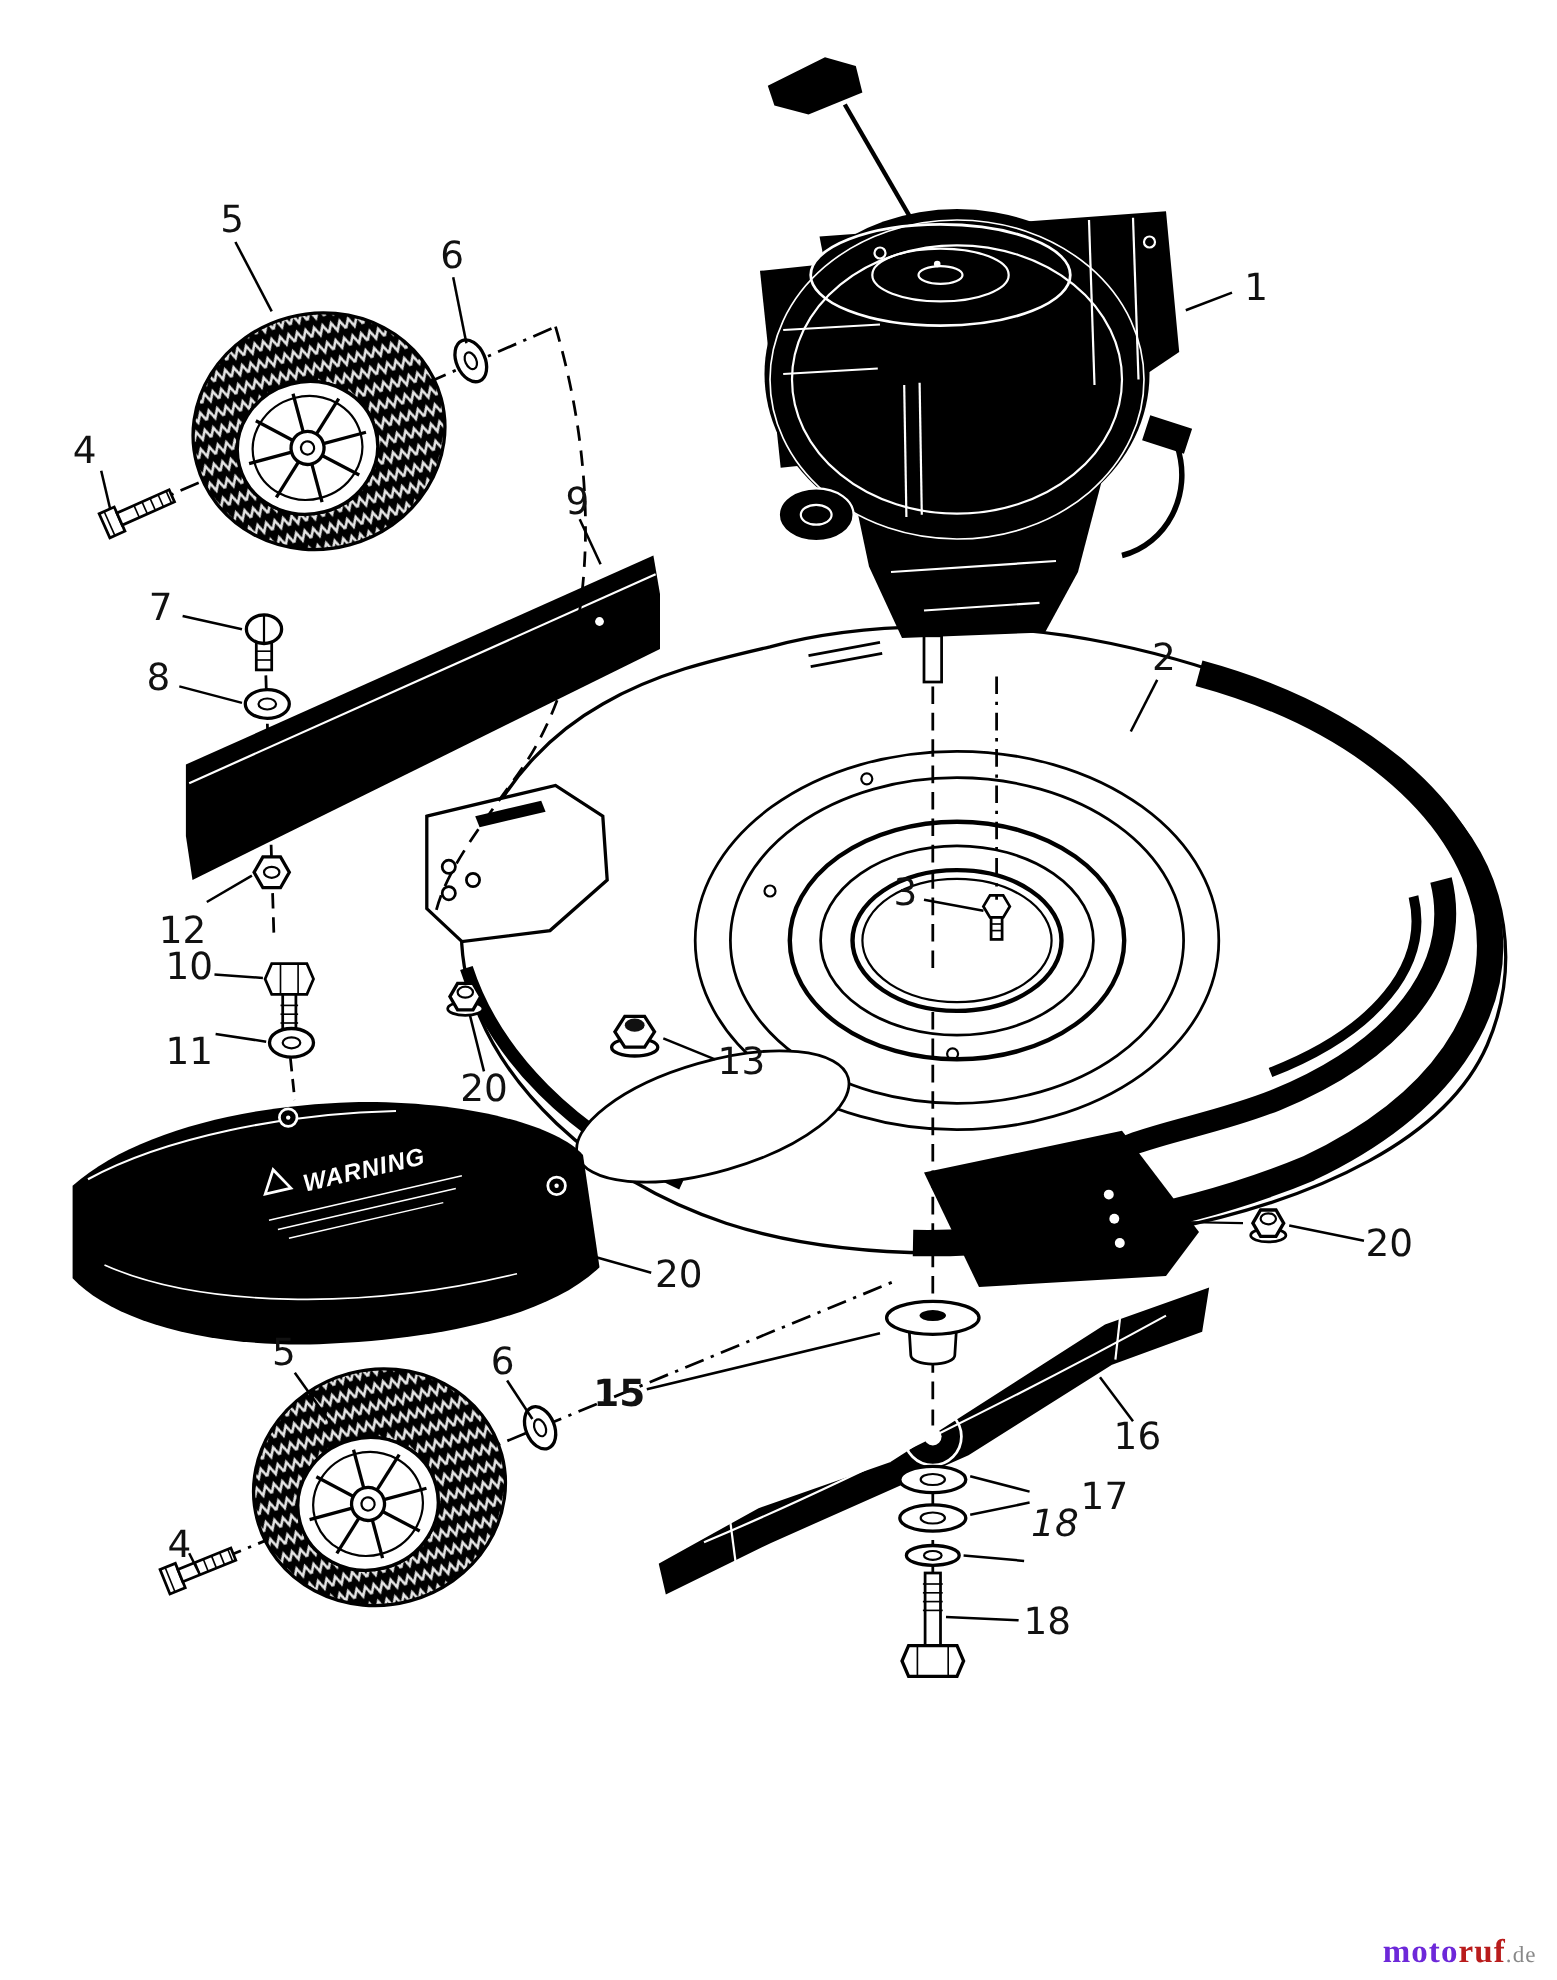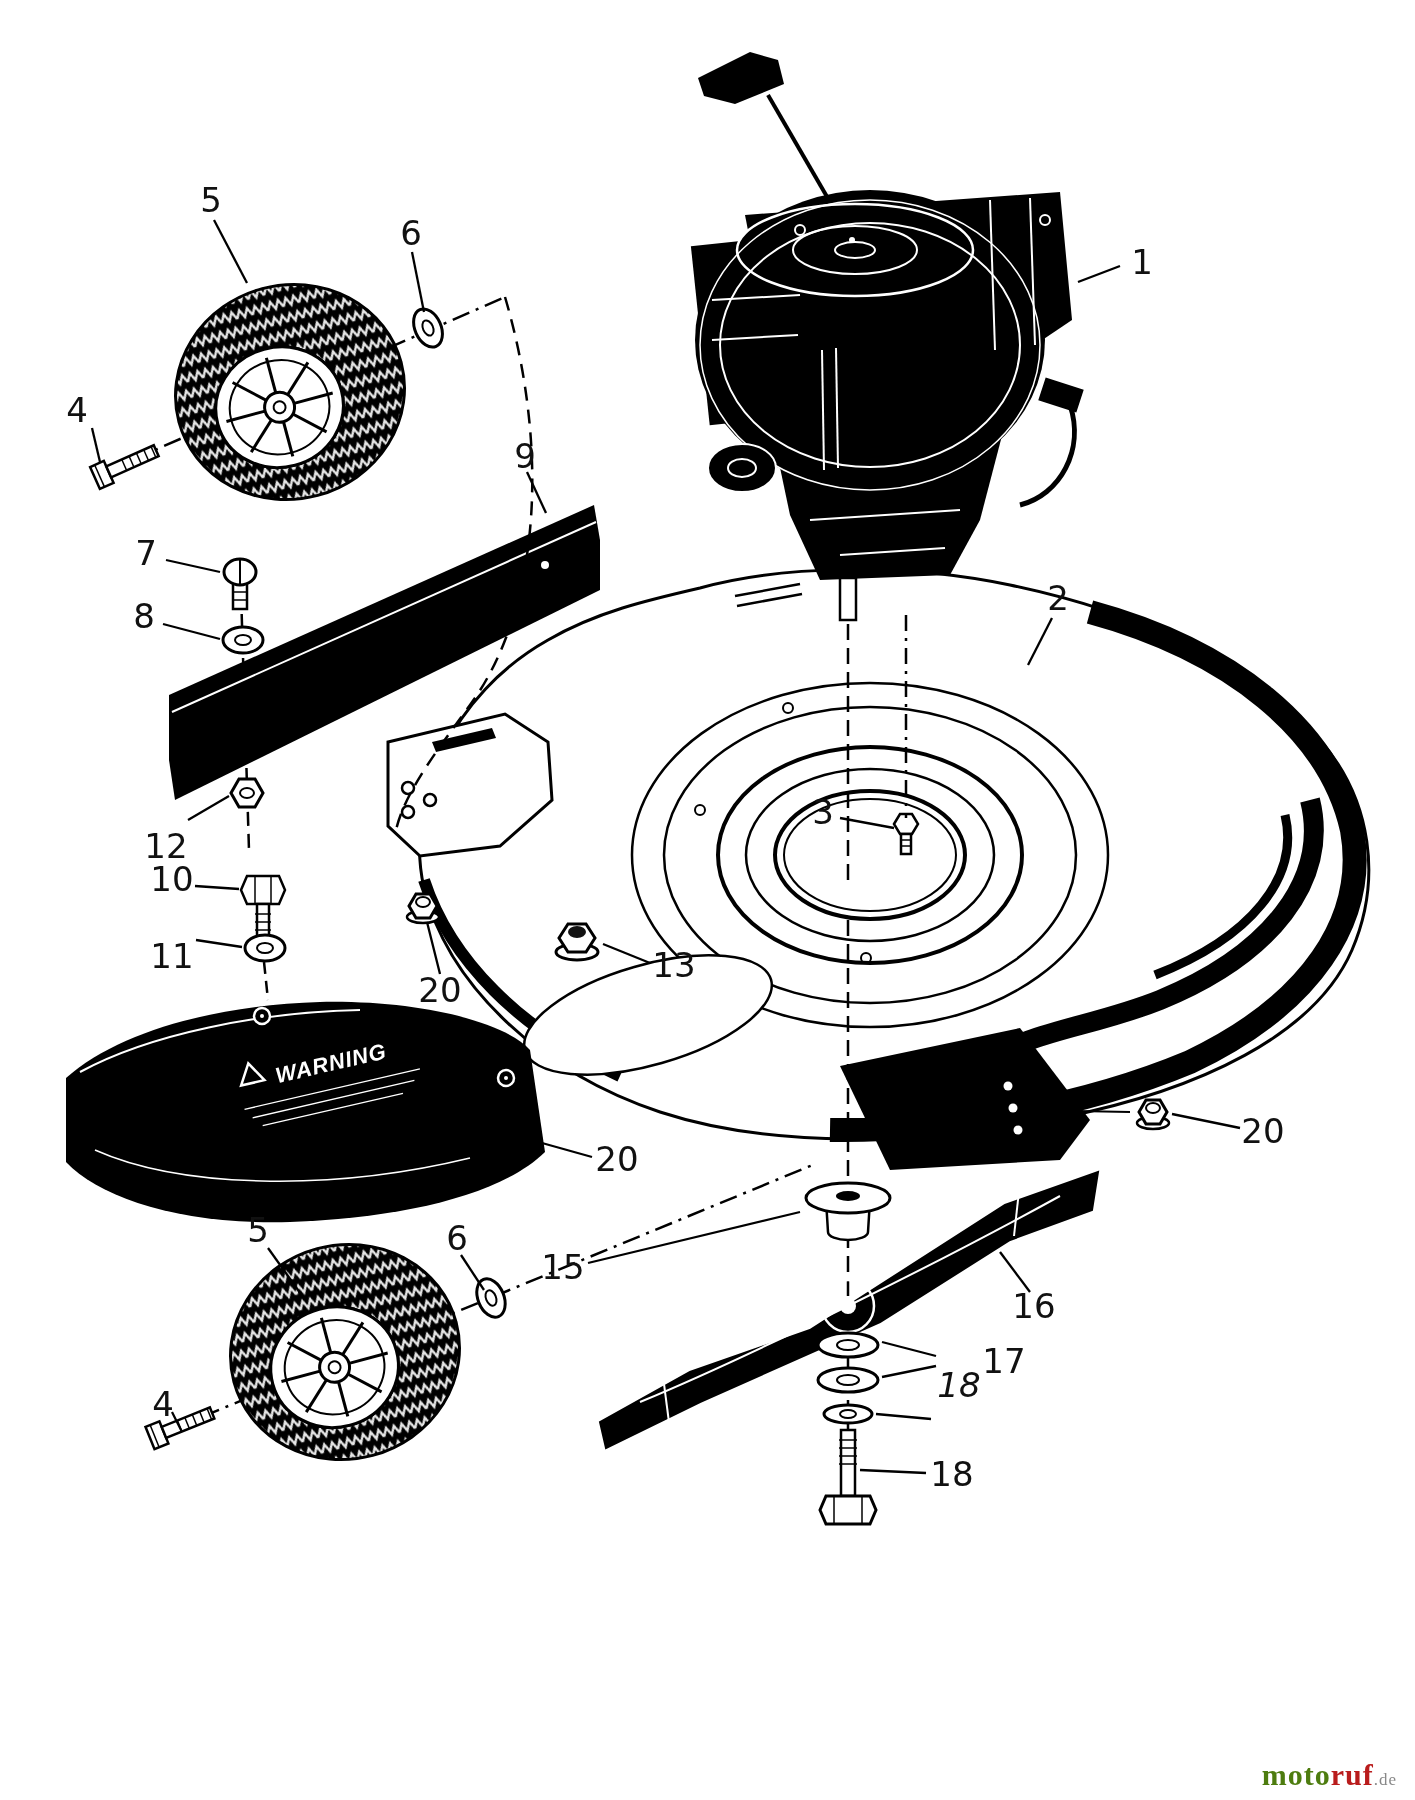--- a/index.html
+++ b/index.html
@@ -4,21 +4,21 @@
 <style>
   html,body{margin:0;padding:0;background:#fff;}
   #stage{position:relative;width:1415px;height:1800px;background:#ffffff;overflow:hidden;
          font-family:"DejaVu Sans",sans-serif;}
   #art{position:absolute;left:0;top:0;}
   #callout-layer{position:absolute;left:0;top:0;width:100%;height:100%;pointer-events:none;}
   .callout{position:absolute;transform:translate(-50%,-50%);font-size:34px;color:#111;
            font-family:"DejaVu Sans",sans-serif;}
   .logo{position:absolute;right:18px;bottom:8px;font-family:"Liberation Serif",serif;
         font-weight:bold;font-size:30px;letter-spacing:1px;}
-  .logo .logo-suffix{font-size:17px;font-weight:normal;}
+  .logo .logo-suffix{font-size:21px;font-weight:normal;}
 </style>
 </head>
 <body>
 
 <div id="stage">
 
 <svg id="art" width="1415" height="1800" viewBox="0 0 1415 1800" xmlns="http://www.w3.org/2000/svg">
 
   <defs>
     <pattern id="tread" width="16" height="16" patternUnits="userSpaceOnUse">
@@ -318,26 +318,26 @@
       <div class="callout" style="left: 411px; top: 233px;">6</div>
       <div class="callout" style="left: 457px; top: 1238px;">6</div>
       <div class="callout" style="left: 146px; top: 553px;">7</div>
       <div class="callout" style="left: 144px; top: 616px;">8</div>
       <div class="callout" style="left: 525px; top: 456px;">9</div>
       <div class="callout" style="left: 172px; top: 879px;">10</div>
       <div class="callout" style="left: 172px; top: 936px; margin-top: 20px;">11</div>
       <div class="callout" style="left: 166px; top: 826px; margin-top: 20px;">12</div>
       <div class="callout" style="left: 674px; top: 965px; text-align: center;">13</div>
       <div class="callout" style="left: 617px; top: 1159px;">20</div>
-      <div class="callout" style="left: 563px; top: 1267px;">15</div>
+      <div class="callout" style="left: 563px; top: 1267px; font-weight: bold;">15</div>
       <div class="callout" style="left: 1034px; top: 1306px;">16</div>
       <div class="callout" style="left: 1004px; top: 1361px;">17</div>
       <div class="callout" style="left: 959px; top: 1385px; font-style: italic;">18</div>
       <div class="callout" style="left: 952px; top: 1474px;">18</div>
       <div class="callout" style="left: 440px; top: 990px;">20</div>
       <div class="callout" style="left: 1263px; top: 1131px;">20</div>
     </div>
 
 <div class="logo">
-  <span style="color: #4d7c0f;">moto</span><span style="color: #b91c1c; font-family: Liberation Serif, serif;">ruf</span><span class="logo-suffix" style="color: rgb(136, 136, 136);">.de</span>
+  <span style="color: #6d28d9;">moto</span><span style="color: #b91c1c; font-family: Liberation Serif, serif;">ruf</span><span class="logo-suffix" style="color: rgb(136, 136, 136);">.de</span>
 </div>
 
 </div>
 
 </body></html>

